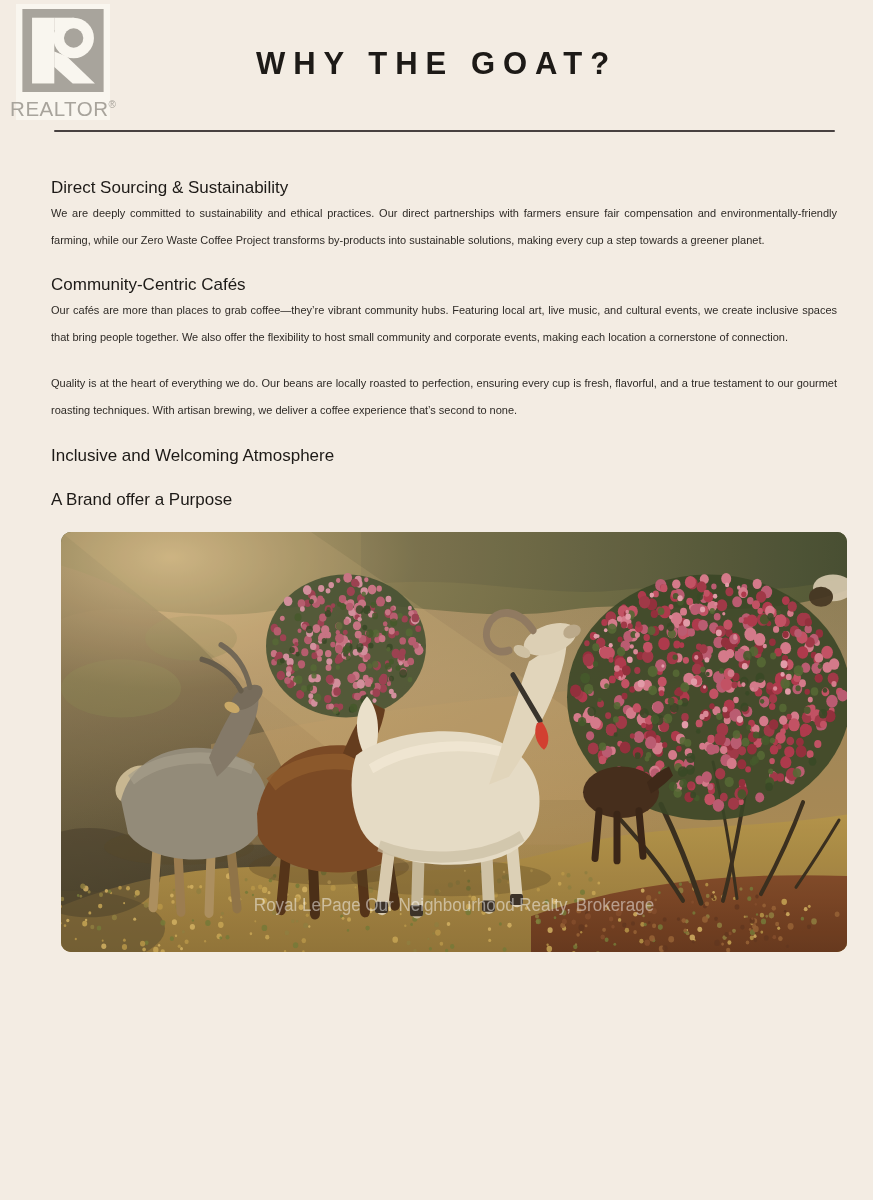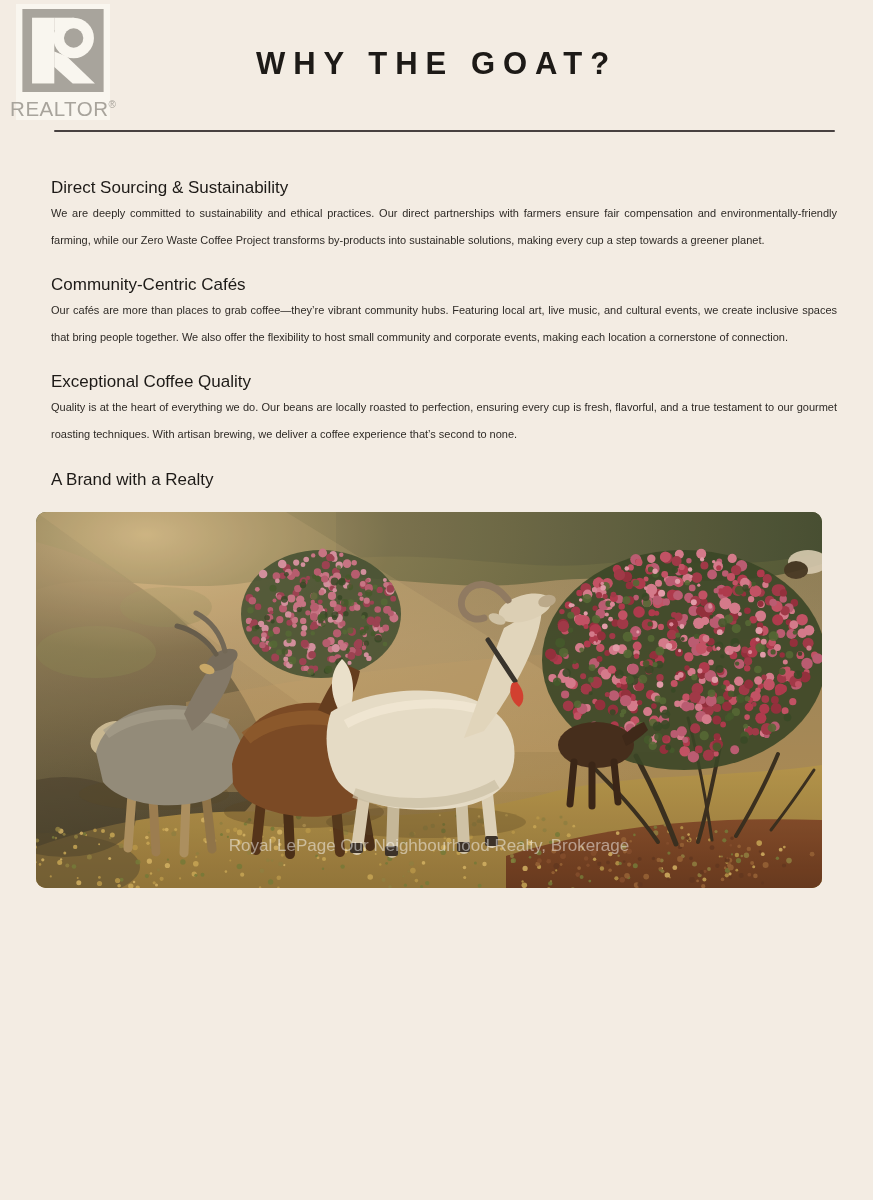--- a/index.html
+++ b/index.html
@@ -41,21 +41,21 @@
   .block{margin-bottom:20px;}
   .block h2{
     text-align:left; font-size:17px; line-height:24px; font-weight:normal;
     color:var(--heading); margin-bottom:0;
   }
   .block p{
     font-size:11px; line-height:26.6px; text-align:justify; color:var(--text);
   }
   
   .photo{
-    width:786px; height:376px; margin:19px 0 0 36px;
+    width:786px; height:420px; margin:19px 0 0 61px;
     border-radius:10px; overflow:hidden; position:relative;
   }
   .photo svg{width:100%; height:100%; display:block;}
 </style>
 </head>
 <body>
 
 <div class="page">
 
   <div class="logo-card">
@@ -76,27 +76,27 @@
   <main class="content">
     <section class="block">
       <h2>Direct Sourcing &amp; Sustainability</h2>
       <p>We are deeply committed to sustainability and ethical practices. Our direct partnerships with farmers ensure fair compensation and environmentally-friendly farming, while our Zero Waste Coffee Project transforms by-products into sustainable solutions, making every cup a step towards a greener planet.</p>
     </section>
     <section class="block">
       <h2>Community-Centric Cafés</h2>
       <p>Our cafés are more than places to grab coffee—they’re vibrant community hubs. Featuring local art, live music, and cultural events, we create inclusive spaces that bring people together. We also offer the flexibility to host small community and corporate events, making each location a cornerstone of connection.</p>
     </section>
     <section class="block">
-      <h2>Exceptional Coffee Quality</h2>
       <p>Quality is at the heart of everything we do. Our beans are locally roasted to perfection, ensuring every cup is fresh, flavorful, and a true testament to our gourmet roasting techniques. With artisan brewing, we deliver a coffee experience that’s second to none.</p>
     </section>
     <section class="block">
+      <h2>Inclusive and Welcoming Atmosphere</h2>
     </section>
     <section class="block">
-      <h2>A Brand with a Realty</h2>
+      <h2>A Brand offer a Purpose</h2>
     </section>
   </main>
 
   <figure class="photo">
     <svg viewBox="0 0 786 376" preserveAspectRatio="none">
       <defs>
         <linearGradient id="sky" x1="0" y1="0" x2="0" y2="1">
           <stop offset="0" stop-color="#7f744f"></stop>
           <stop offset="0.35" stop-color="#93805a"></stop>
           <stop offset="0.7" stop-color="#a1854f"></stop>

